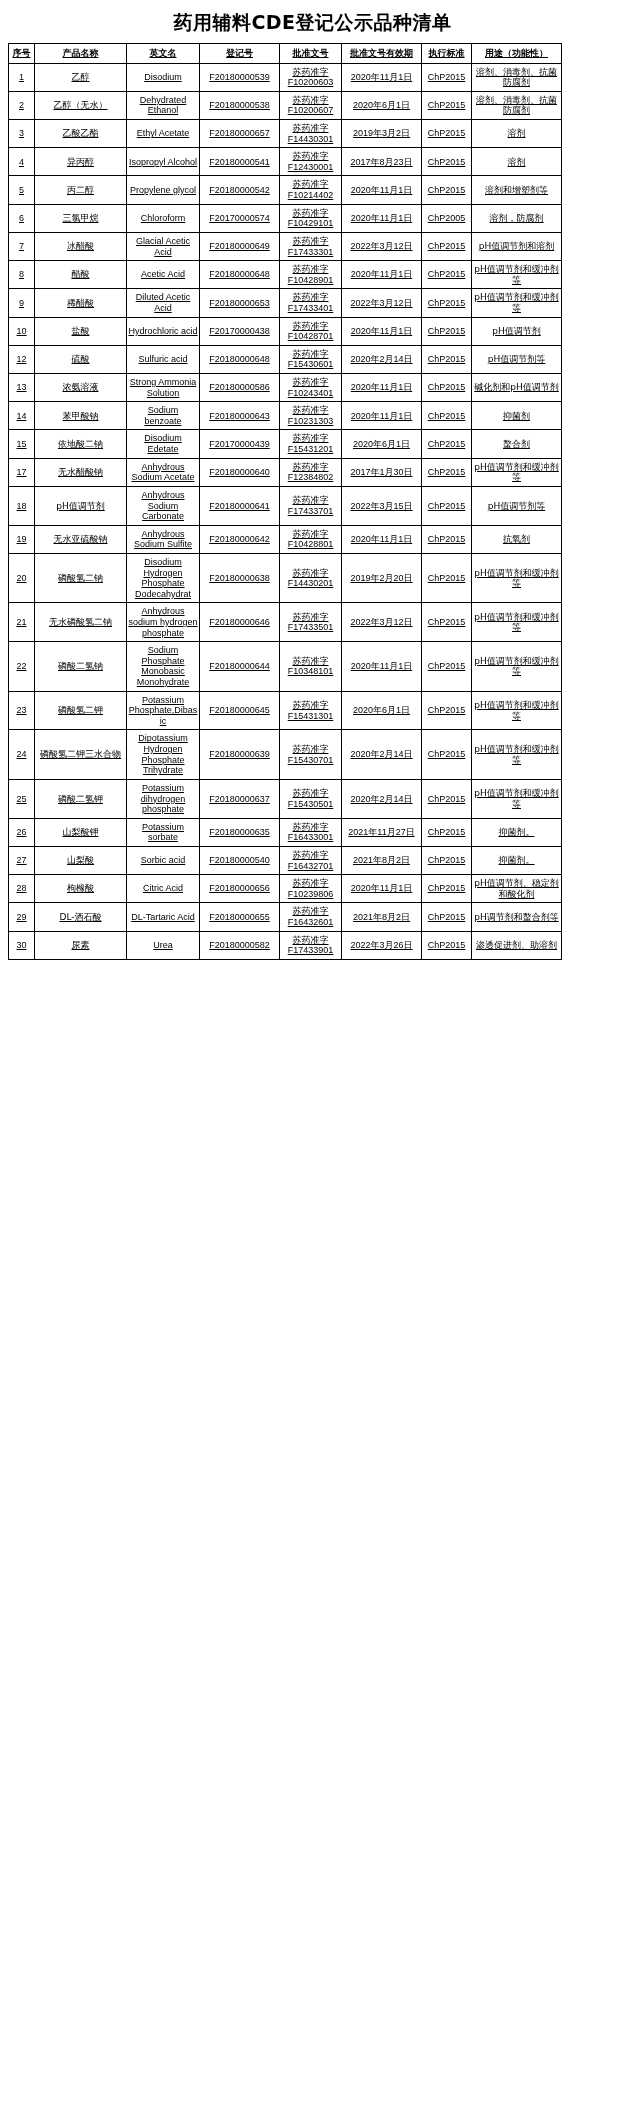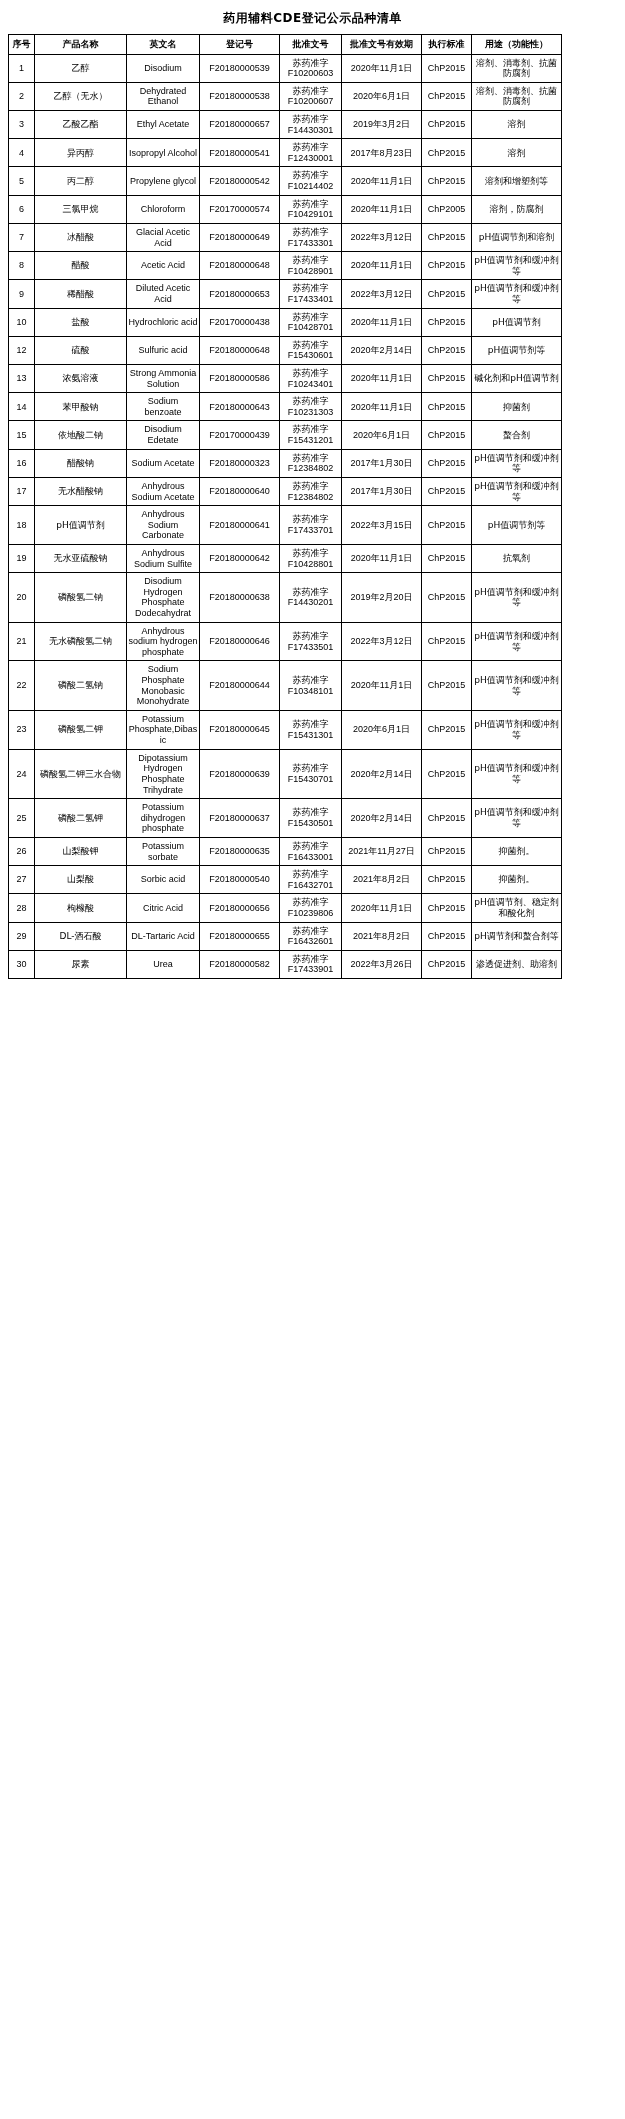--- a/index.html
+++ b/index.html
@@ -12,30 +12,31 @@
     font-family: "Liberation Sans", sans-serif;
     color: #000000;
   }
   .page {
     width: 625px;
     box-sizing: border-box;
     padding: 6px 8px 10px 8px;
   }
   .doc-title {
     text-align: center;
-    font-size: 12px;
+    font-size: 19px;
     font-weight: bold;
     letter-spacing: 0.5px;
     margin: 4px 0 7px 0;
     font-family: "DejaVu Sans", sans-serif;
   }
   table.grid {
     border-collapse: collapse;
     width: 487px;
     table-layout: fixed;
+    text-decoration: underline;
   }
   table.grid td, table.grid th {
     border: 1px solid #000000;
     font-size: 9px;
     line-height: 1.18;
     text-align: center;
     vertical-align: middle;
     padding: 3px 1px;
     word-wrap: break-word;
     overflow-wrap: break-word;
@@ -230,30 +231,20 @@
           <td class="idx">15</td>
           <td class="cn">依地酸二钠</td>
           <td class="en">Disodium Edetate</td>
           <td class="reg">F20170000439</td>
           <td class="app">苏药准字F15431201</td>
           <td class="valid">2020年6月1日</td>
           <td class="std">ChP2015</td>
           <td class="use">螯合剂</td>
         </tr>
         <tr>
-          <td class="idx">16</td>
-          <td class="cn">醋酸钠</td>
-          <td class="en">Sodium Acetate</td>
-          <td class="reg">F20180000323</td>
-          <td class="app">苏药准字F12384802</td>
-          <td class="valid">2017年1月30日</td>
-          <td class="std">ChP2015</td>
-          <td class="use">pH值调节剂和缓冲剂等</td>
-        </tr>
-        <tr>
           <td class="idx">17</td>
           <td class="cn">无水醋酸钠</td>
           <td class="en">Anhydrous Sodium Acetate</td>
           <td class="reg">F20180000640</td>
           <td class="app">苏药准字F12384802</td>
           <td class="valid">2017年1月30日</td>
           <td class="std">ChP2015</td>
           <td class="use">pH值调节剂和缓冲剂等</td>
         </tr>
         <tr>

